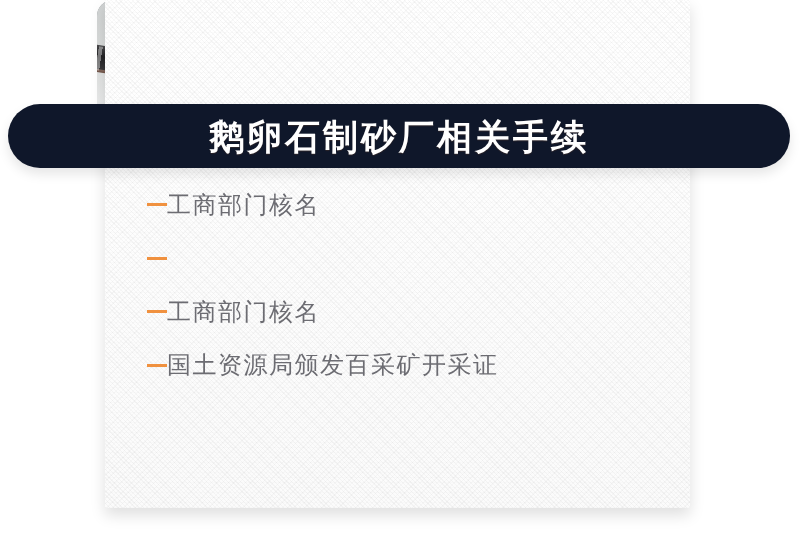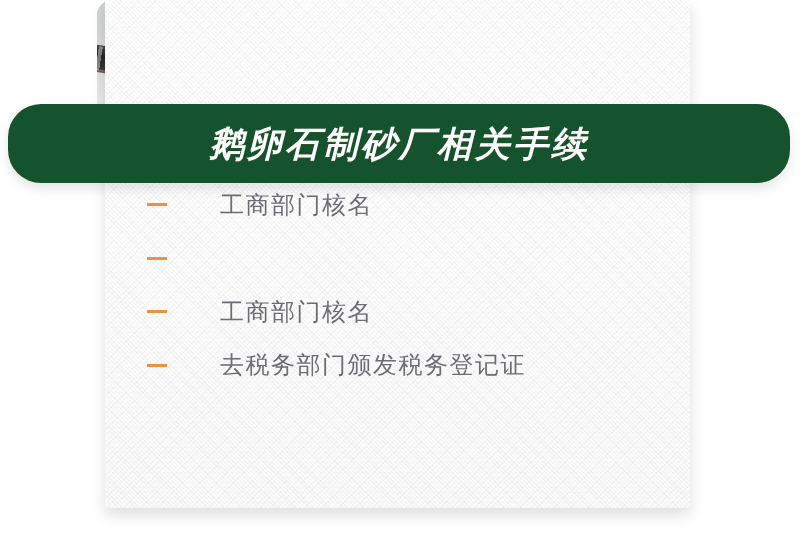--- a/index.html
+++ b/index.html
@@ -193,28 +193,27 @@
     border-top: 3px solid #a2564a; border-bottom: 2px solid #8e4a40;
     transform: rotate(-3deg); opacity:.8;
   }
 
   
   #title-banner {
     position: absolute;
     left: 8px;
     top: 104px;
     width: 782px;
-    height: 79px;
-    background: #14532d;
+    height: 64px;
+    background: #0f172a;
     border-radius: 33px;
     box-shadow: 0 6px 12px rgba(0,0,0,0.10);
     display: flex;
     align-items: center;
     justify-content: center;
-    font-style: italic;
   }
   #title-text {
     color: #ffffff;
     font-size: 35px;
     font-weight: bold;
     letter-spacing: 3px;
     line-height: 1;
     white-space: nowrap;
     text-shadow: 0 1px 1px rgba(180,100,40,0.18);
   }
@@ -232,21 +231,20 @@
     height: 53.5px;
   }
   .dash-marker {
     width: 20px;
     height: 3px;
     background: #f0913f;
     margin-left: 42px;
     flex: 0 0 auto;
   }
   .item-label {
-    margin-left: 53px;
     font-size: 24px;
     color: #6c6c72;
     letter-spacing: 1.5px;
     white-space: nowrap;
     line-height: 1;
   }
 </style>
 </head>
 <body>
 
@@ -294,15 +292,15 @@
   </div>
   <div class="list-item">
     <span class="dash-marker"></span>
   </div>
   <div class="list-item">
     <span class="dash-marker"></span>
     <span class="item-label">工商部门核名</span>
   </div>
   <div class="list-item">
     <span class="dash-marker"></span>
-    <span class="item-label">去税务部门颁发税务登记证</span>
+    <span class="item-label">国土资源局颁发百采矿开采证</span>
   </div>
 </div>
 
 </body></html>

